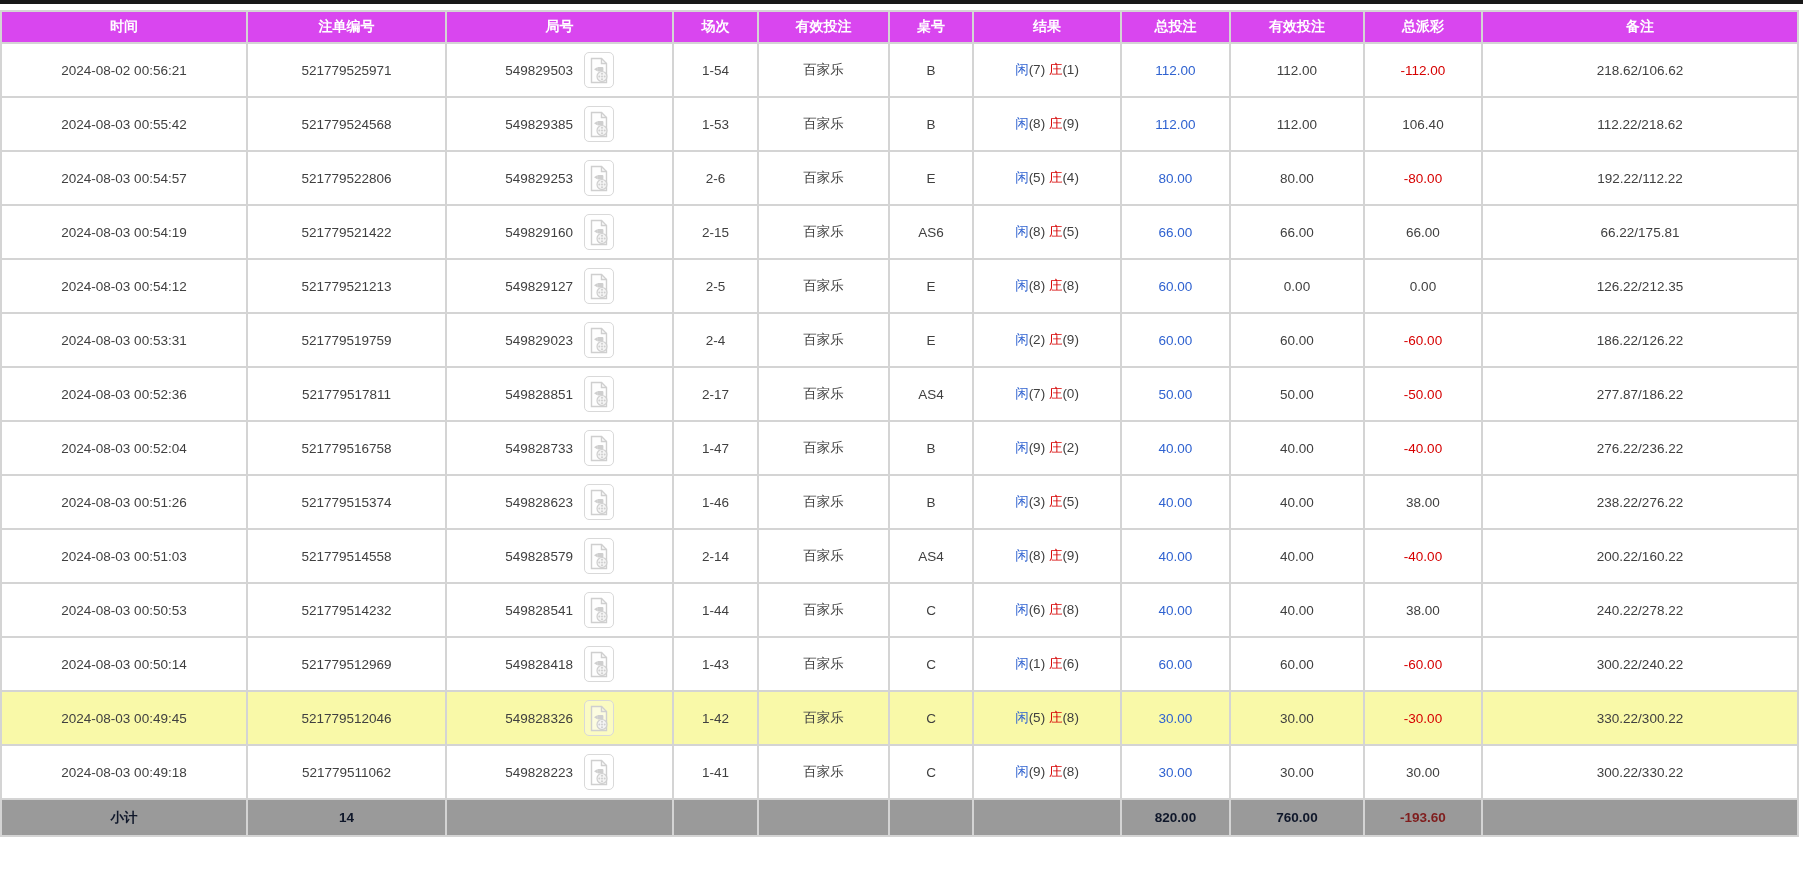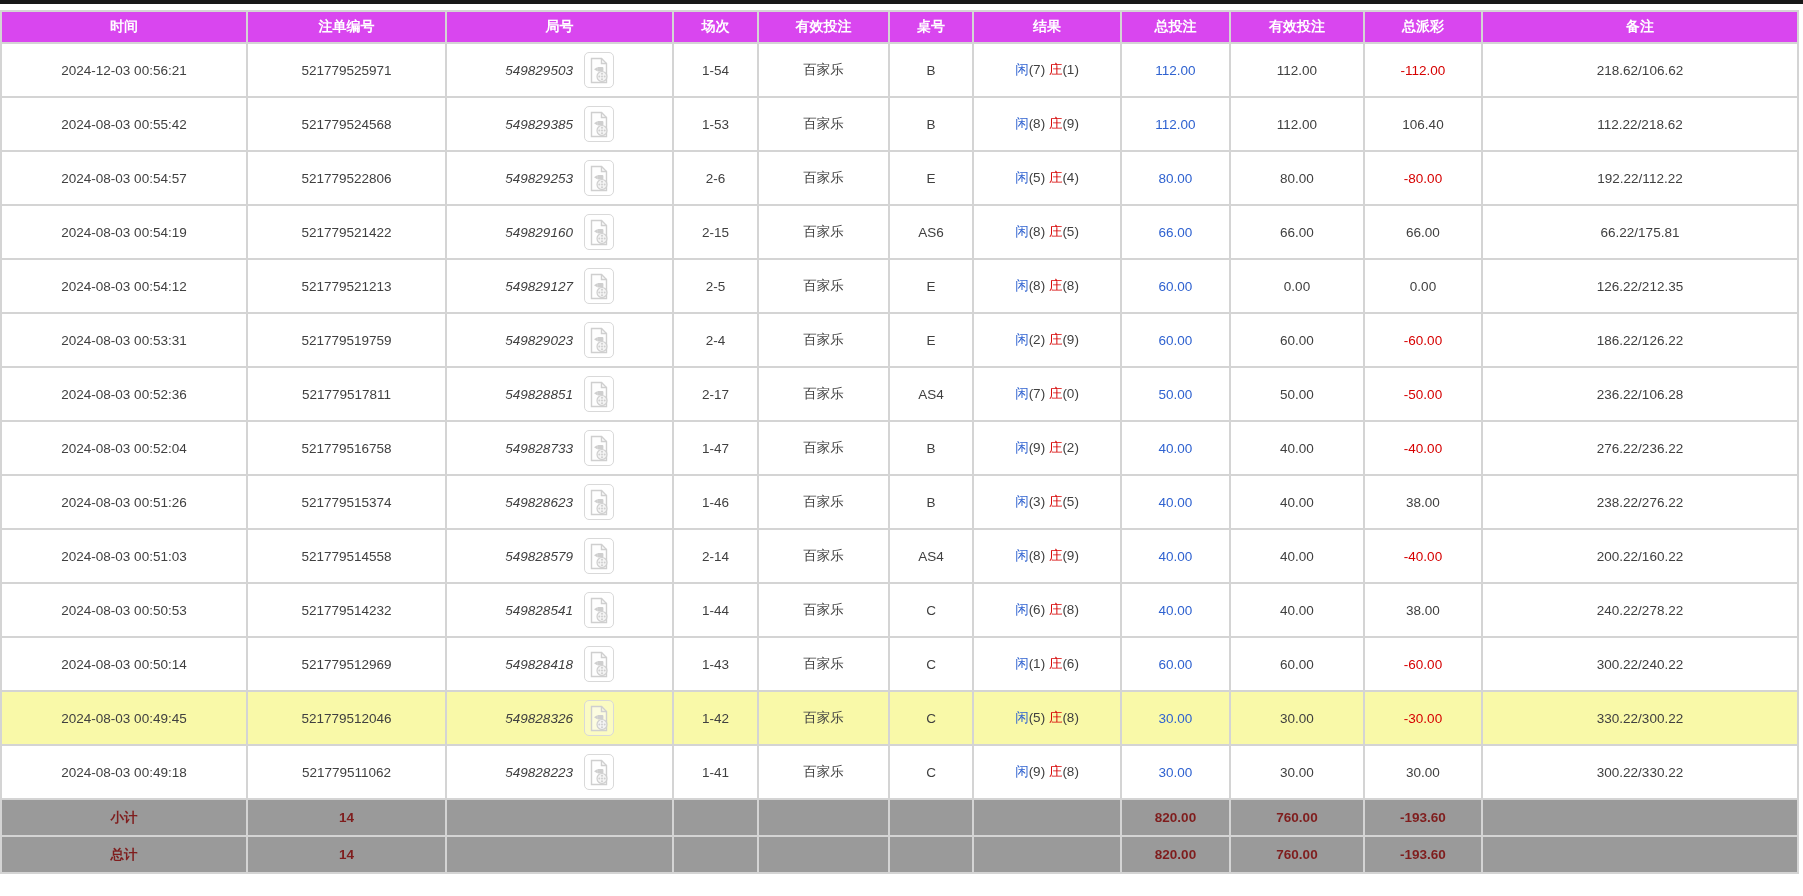--- a/index.html
+++ b/index.html
@@ -43,25 +43,25 @@
     justify-content: center;
     width: 30px; height: 36px;
     border: 1px solid #d9d9d9;
     border-radius: 5px;
     background: rgba(255,255,255,0.30);
     margin-left: 7px;
     vertical-align: middle;
     padding: 0;
     cursor: pointer;
   }
-  .round-num { vertical-align: middle; font-style: italic; }
+  .round-num { vertical-align: middle; }
   tfoot td {
     height: 37px;
     background: #9a9a9a;
-    color: #7f1d1d;
+    color: #0f172a;
     font-weight: bold;
     border: 2px solid #ffffff;
     font-size: 13.5px;
   }
   tfoot td.neg { color: #7f1d1d; }
 </style>
 </head>
 <body>
 
 <div class="topbar"></div>
@@ -91,21 +91,21 @@
           <th>桌号</th>
           <th>结果</th>
           <th>总投注</th>
           <th>有效投注</th>
           <th>总派彩</th>
           <th>备注</th>
         </tr>
     </thead>
     <tbody>
         <tr>
-          <td>2024-12-03 00:56:21</td>
+          <td>2024-08-02 00:56:21</td>
           <td>521779525971</td>
           <td><span class="round-num">549829503</span>
   <button class="replay-btn" type="button">
     <svg width="20" height="27" viewBox="0 0 20 27">
       <path d="M2.5 1.5 h10 l5 5 v19 h-15 z" fill="#fdfdfd" fill-opacity="0.5" stroke="#cfcfcf" stroke-width="1.4"></path>
       <path d="M12.5 1.5 v5 h5" fill="none" stroke="#cfcfcf" stroke-width="1.4"></path>
       <path d="M8.2 10.2 l-3.2 2 3.2 2 z" fill="#cfcfcf"></path>
       <rect x="8.2" y="9.9" width="6.2" height="4.6" rx="1" fill="#cfcfcf"></rect>
       <circle cx="13" cy="19.5" r="5" fill="#f4f4f4" stroke="#cfcfcf" stroke-width="1.2"></circle>
       <circle cx="13" cy="19.5" r="1" fill="#cfcfcf"></circle>
@@ -284,21 +284,21 @@
     </svg>
   </button>
 </td>
           <td>2-17</td>
           <td>百家乐</td>
           <td>AS4</td>
           <td><span class="blu">闲</span><span class="result-paren">(7) </span><span class="red">庄</span><span class="result-paren">(0)</span></td>
           <td class="blu">50.00</td>
           <td>50.00</td>
           <td class="red">-50.00</td>
-          <td>236.22/106.28</td>
+          <td>277.87/186.22</td>
         </tr>
         <tr>
           <td>2024-08-03 00:52:04</td>
           <td>521779516758</td>
           <td><span class="round-num">549828733</span>
   <button class="replay-btn" type="button">
     <svg width="20" height="27" viewBox="0 0 20 27">
       <path d="M2.5 1.5 h10 l5 5 v19 h-15 z" fill="#fdfdfd" fill-opacity="0.5" stroke="#cfcfcf" stroke-width="1.4"></path>
       <path d="M12.5 1.5 v5 h5" fill="none" stroke="#cfcfcf" stroke-width="1.4"></path>
       <path d="M8.2 10.2 l-3.2 2 3.2 2 z" fill="#cfcfcf"></path>
@@ -497,28 +497,15 @@
           <td></td>
           <td></td>
           <td></td>
           <td></td>
           <td></td>
           <td>820.00</td>
           <td>760.00</td>
           <td class="neg">-193.60</td>
           <td></td>
         </tr>
-        <tr>
-          <td>总计</td>
-          <td>14</td>
-          <td></td>
-          <td></td>
-          <td></td>
-          <td></td>
-          <td></td>
-          <td>820.00</td>
-          <td>760.00</td>
-          <td class="neg">-193.60</td>
-          <td></td>
-        </tr>
       </tfoot>
   </table>
 </div>
 
 </body></html>

